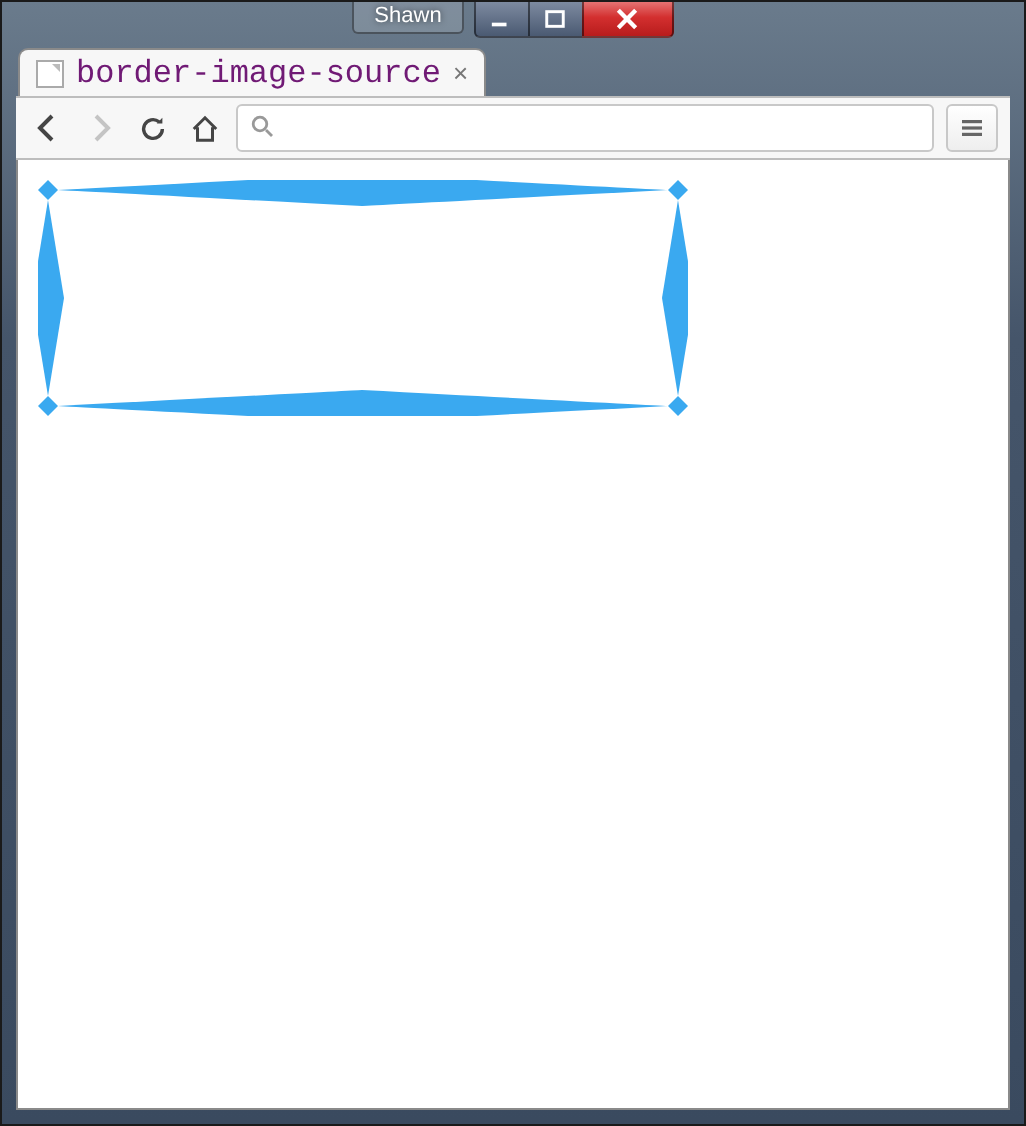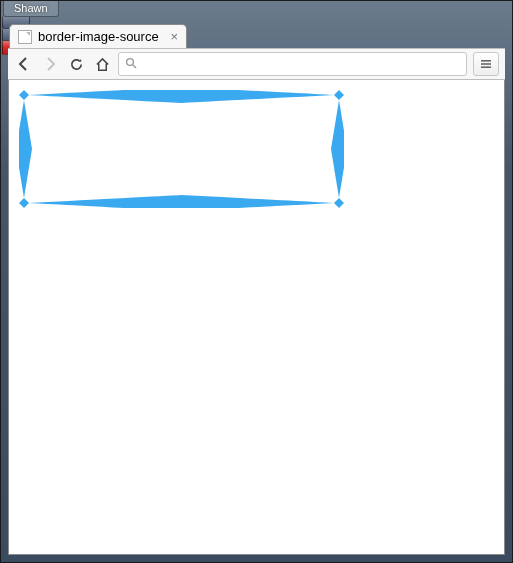--- a/index.html
+++ b/index.html
@@ -18,25 +18,24 @@
     position: absolute;
     inset: 0;
     border: 1px solid #1a1a1a;
     background: linear-gradient(#6a7b8c, #45556a 30%, #3a4a5f);
     display: flex;
     flex-direction: column;
   }
   .titlebar {
     height: 20px;
     display: flex;
-    justify-content: space-between;
+    justify-content: center;
     align-items: flex-start;
     padding: 0 2px;
     gap: 0;
-    flex-direction: column;
   }
   .user-badge {
     background: rgba(255,255,255,0.15);
     border: 1px solid rgba(0,0,0,0.4);
     border-top: none;
     border-radius: 0 0 3px 3px;
     color: #fff;
     font-size: 11px;
     padding: 1px 10px 2px;
     margin-right: 6px;
@@ -90,21 +89,21 @@
     background: #fff;
     position: relative;
   }
   .tab .favicon::after{
     content:"";
     position:absolute;
     right:1px; top:1px;
     border-top:4px solid #bbb;
     border-left:4px solid transparent;
   }
-  .tab .title { flex: 1; font-size: 13px; color: #000000; white-space: nowrap; overflow:hidden;}
+  .tab .title { flex: 1; font-size: 16px; color: #701a75; white-space: nowrap; overflow:hidden;font-family:Liberation Mono, monospace;}
   .tab .close-x { color:#777; font-size:13px; line-height:1; cursor:default;}
 
   
   .toolbar {
     height: 32px;
     background: #f7f7f7;
     border-top: 1px solid #bdbdbd;
     border-bottom: 1px solid #bdbdbd;
     display: flex;
     align-items: center;

